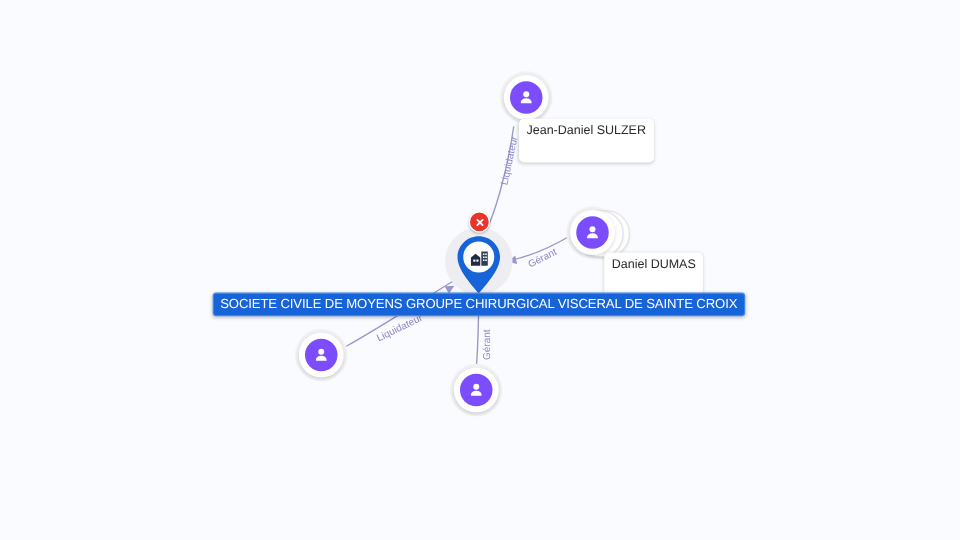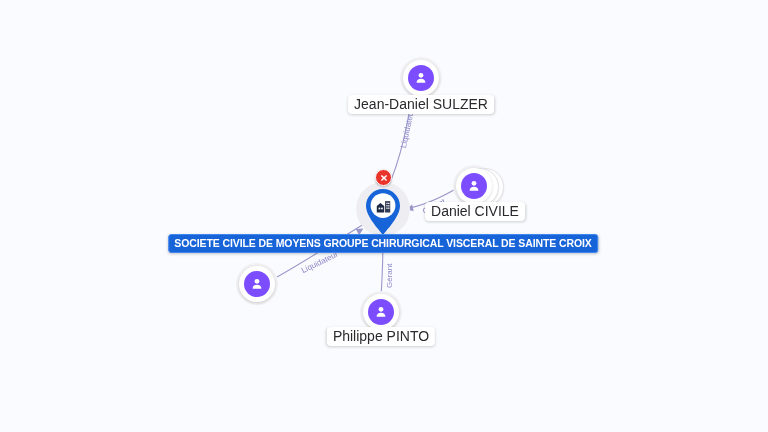--- a/index.html
+++ b/index.html
@@ -71,26 +71,27 @@
     display: flex;
     align-items: center;
     justify-content: center;
   }
   .person-avatar svg { display: block; }
   .node-label {
     position: absolute;
     transform: translateX(-50%);
     background: #ffffff;
     color: #2a2a2e;
-    font-size: 14px;
+    font-size: 10px;
     line-height: 13px;
-    padding: 3px 6px 3px 6px;
+    padding: 3px 6px 19px 6px;
     border-radius: 4px;
     white-space: nowrap;
     box-shadow: 0 1px 3px rgba(0,0,0,0.18);
+    margin-left: 48px;
   }
 
   
   .company-node {
     position: absolute;
     width: 0;
     height: 0;
   }
   .company-halo {
     position: absolute;
@@ -139,21 +140,20 @@
     background: #1763d8;
     color: #ffffff;
     font-size: 10.5px;
     line-height: 13px;
     letter-spacing: -0.1px;
     padding: 2px 5px;
     border-radius: 3px;
     white-space: nowrap;
     border: 1px solid #3f86ef;
     box-shadow: 0 1px 3px rgba(0,0,0,0.22);
-    font-weight: bold;
   }
 
   
   .edge-label {
     position: absolute;
     color: #8a86c8;
     font-size: 8px;
     line-height: 9px;
     white-space: nowrap;
     transform-origin: 0 0;
@@ -206,21 +206,21 @@
     <div class="stack-card" style="left:-13px; top:-18px;"></div>
     <div class="person-disc">
       <div class="person-avatar">
         <svg width="16" height="16" viewBox="0 0 24 24" fill="#ffffff">
           <circle cx="12" cy="8" r="3.6"></circle>
           <path d="M12 13c-4 0-6.4 2.2-6.4 4.6V19h12.8v-1.4C18.4 15.2 16 13 12 13z"></path>
         </svg>
       </div>
     </div>
   </div>
-  <div class="node-label" style="left:475px; top:202px;">Daniel CIVILE</div>
+  <div class="node-label" style="left:475px; top:202px;">Daniel DUMAS</div>
 
   <div class="person-node" style="left:257px; top:284px;">
     <div class="person-halo"></div>
     <div class="person-disc">
       <div class="person-avatar">
         <svg width="16" height="16" viewBox="0 0 24 24" fill="#ffffff">
           <circle cx="12" cy="8" r="3.6"></circle>
           <path d="M12 13c-4 0-6.4 2.2-6.4 4.6V19h12.8v-1.4C18.4 15.2 16 13 12 13z"></path>
         </svg>
       </div>
@@ -231,21 +231,20 @@
     <div class="person-halo"></div>
     <div class="person-disc">
       <div class="person-avatar">
         <svg width="16" height="16" viewBox="0 0 24 24" fill="#ffffff">
           <circle cx="12" cy="8" r="3.6"></circle>
           <path d="M12 13c-4 0-6.4 2.2-6.4 4.6V19h12.8v-1.4C18.4 15.2 16 13 12 13z"></path>
         </svg>
       </div>
     </div>
   </div>
-  <div class="node-label" style="left:381px; top:327px;">Philippe PINTO</div>
 
   <div class="company-node" style="left:383px; top:209px;">
     <div class="company-halo"></div>
     <div class="pin-wrap">
       <svg width="40" height="50" viewBox="0 0 40 50" xmlns="http://www.w3.org/2000/svg">
         <path d="M20 2 C10.6 2 3 9.5 3 18.8 C3 29.5 15.5 42 20 48 C24.5 42 37 29.5 37 18.8 C37 9.5 29.4 2 20 2 Z" fill="#1763d8"></path>
         <circle cx="20" cy="18.6" r="12.4" fill="#ffffff"></circle>
       </svg>
       <div class="pin-icon">
         <svg width="17" height="17" viewBox="0 0 24 24" fill="#1e2a45">

